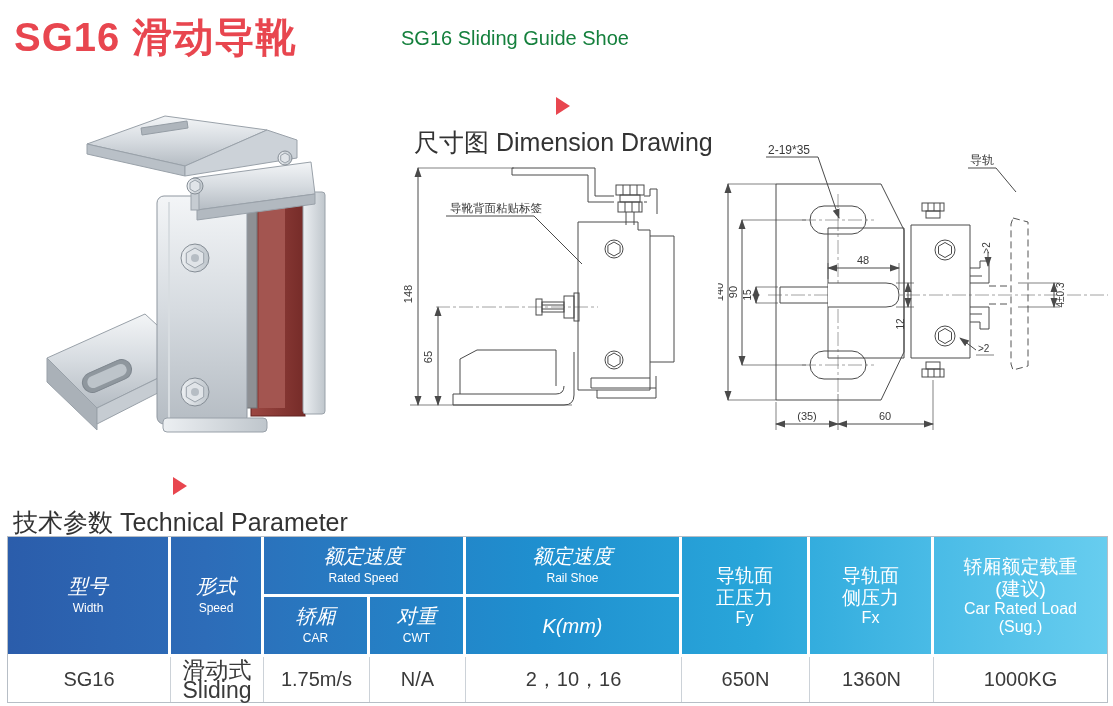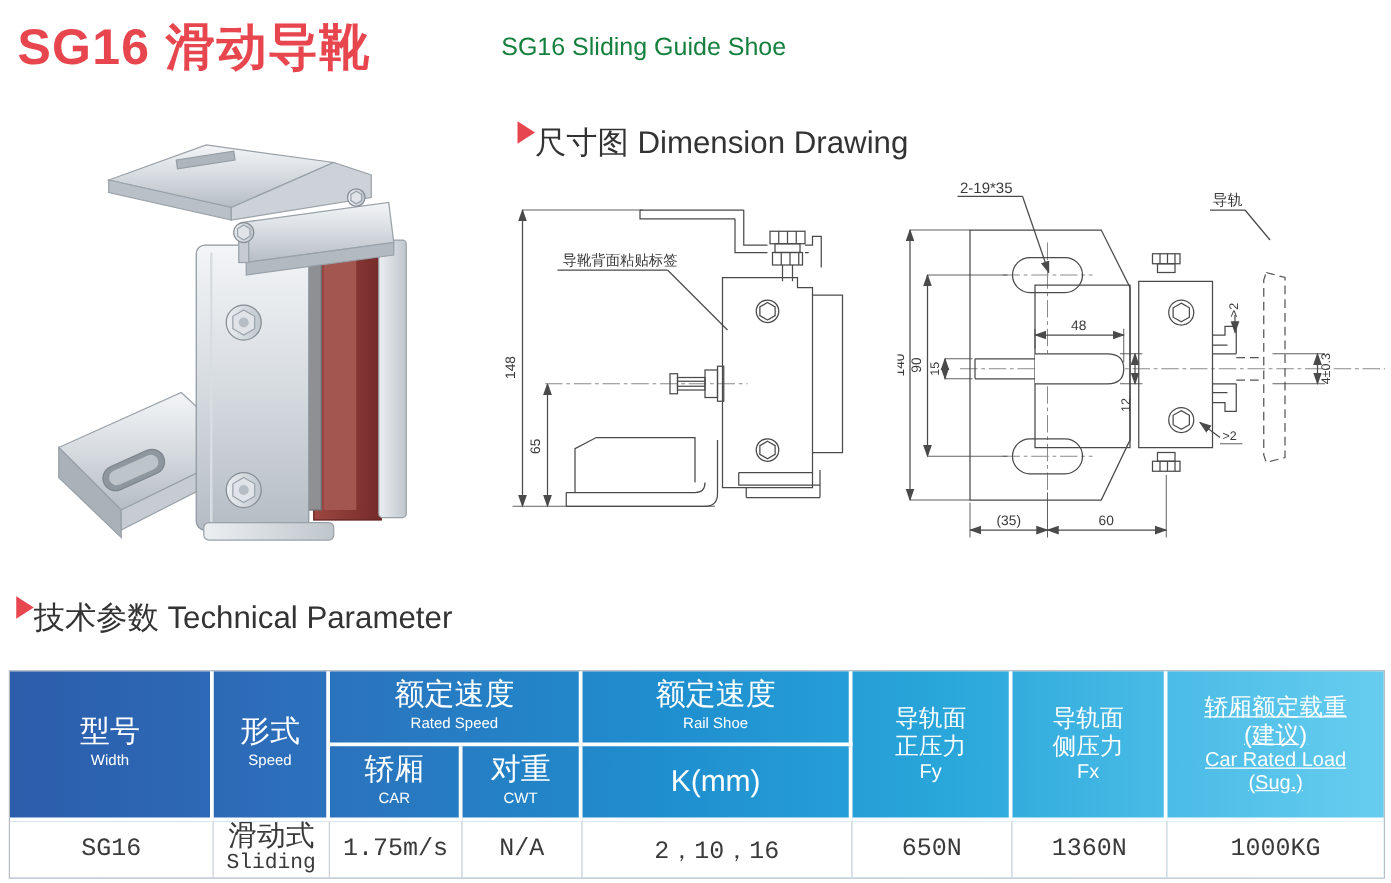--- a/index.html
+++ b/index.html
@@ -9,53 +9,53 @@
     --red:#e8464f; --ink:#3a3a3a;
   }
   .abs{position:absolute;}
   .page-title-zh{
     left:14px;top:10px;font-size:40px;font-weight:bold;color:var(--red);
     letter-spacing:1px;white-space:nowrap;
   }
   .page-title-en{
     left:377px;top:27px;font-size:20px;color:#15803d;white-space:nowrap;margin-left:24px;
   }
-  .section-head{display:flex;align-items:flex-start;white-space:nowrap;}
+  .section-head{display:flex;align-items:center;gap:11px;white-space:nowrap;flex-direction:column;}
   .section-head .tri{
     width:0;height:0;border-left:14px solid var(--red);
     border-top:9px solid transparent;border-bottom:9px solid transparent;
   }
   .section-head .txt{font-size:25px;color:#333;}
   .sec-dim{left:414px;top:97px;}
   .sec-param{left:13px;top:477px;}
 
   
   .table-wrap{
     left:7px;top:536px;width:1099px;border:1px solid #b7bec6;
     background:linear-gradient(90deg,#2b5dab 0%,#2d6cb8 18%,#1f8fcf 48%,#29a6da 68%,#49bbe6 84%,#67cdef 100%);
   }
   table.param{border-collapse:separate;border-spacing:0;table-layout:fixed;width:1099px;}
   table.param th{
     padding:0;font-weight:normal;color:#fff;text-align:center;vertical-align:middle;
     border-right:3px solid #fff;border-bottom:3px solid #fff;background:transparent;
   }
-  table.param th.last{border-right:none;text-decoration:underline;}
+  table.param th.last{border-right:none;}
   table.param tr.h1 th{height:57px;}
   table.param tr.h2 th{height:57px;}
   table.param td{
     height:45px;background:#fff;text-align:center;vertical-align:middle;
-    color:var(--ink);font-size:20px;border-right:1px solid #ccd2d8;padding:0;font-family:Liberation Mono, monospace;
+    color:var(--ink);font-size:20px;border-right:1px solid #ccd2d8;padding:0;
   }
   table.param td.last{border-right:none;}
-  .zh{font-size:24px;line-height:24px;}
+  .zh{font-size:20px;line-height:24px;font-style:italic;}
   .en{font-size:12px;line-height:20px;}
   .zh2{font-size:19px;line-height:22px;}
   .en2{font-size:16px;line-height:18px;}
   td .zh2{font-size:23px;line-height:21px;color:var(--ink);}
-  td .en2{font-size:17px;line-height:19px;color:var(--ink);}
+  td .en2{font-size:23px;line-height:19px;color:var(--ink);}
   .model-cell{color:#3ab4e2;font-size:21px;}
 
   svg text{font-family:"Liberation Sans","DejaVu Sans",sans-serif;}
 </style>
 </head>
 <body>
 
 <div class="abs page-title-zh">SG16 滑动导靴</div>
 <div class="abs page-title-en">SG16 Sliding Guide Shoe</div>
 

